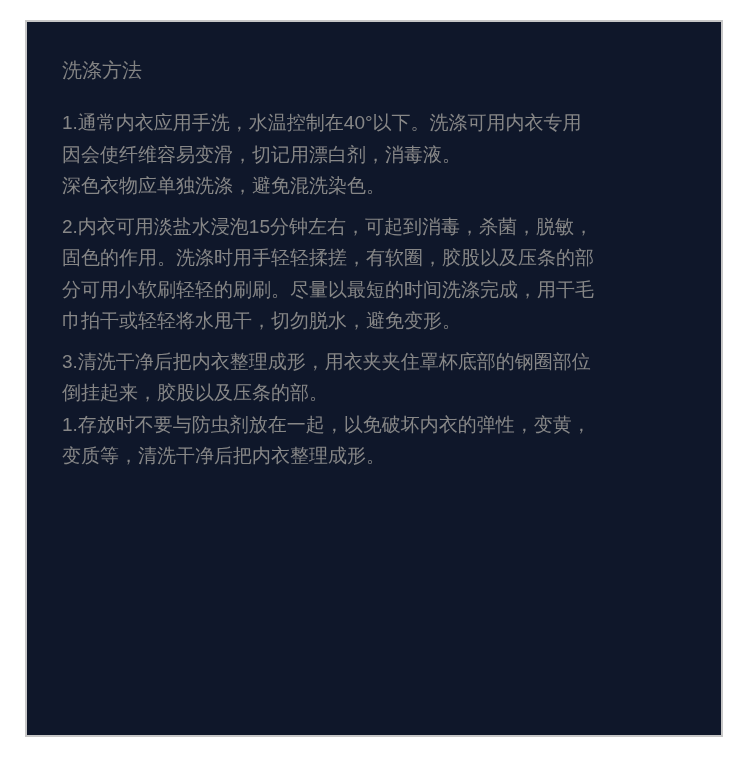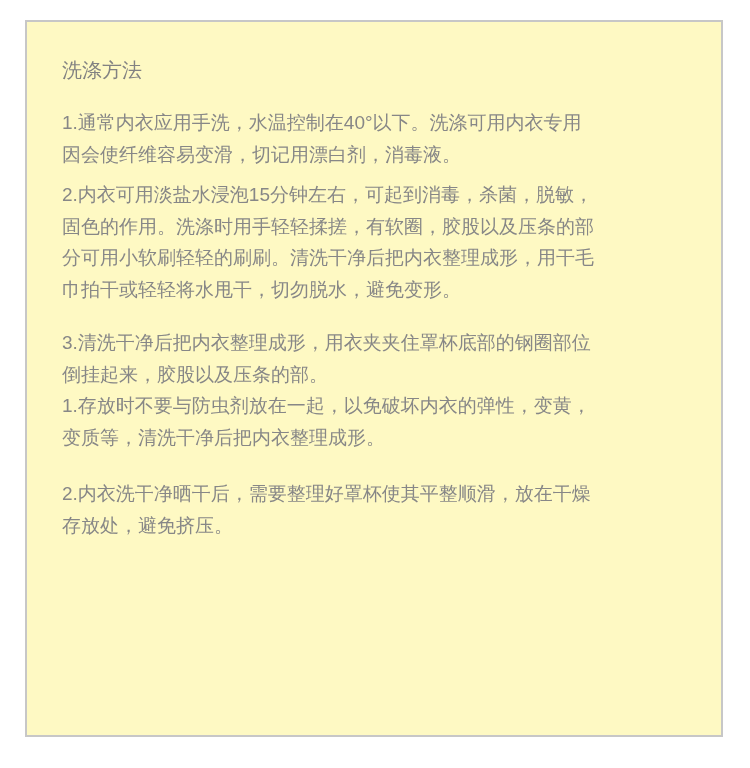--- a/index.html
+++ b/index.html
@@ -11,21 +11,21 @@
     font-family: "Liberation Sans", sans-serif;
     overflow: hidden;
   }
   .frame {
     position: absolute;
     left: 25px;
     top: 20px;
     width: 698px;
     height: 717px;
     border: 2px solid #c7c7c7;
-    background: #fef9c3;
+    background: #0f172a;
     box-sizing: border-box;
   }
   .content {
     padding: 35px 28px 0 35px;
     color: #878787;
   }
   .section-heading {
     font-size: 20px;
     line-height: 26px;
     font-weight: 400;
@@ -42,53 +42,50 @@
   .para {
     font-size: 19px;
     line-height: 31.5px;
     margin: 0;
     color: #878787;
   }
   .line {
     white-space: nowrap;
   }
   .mb9  { margin-bottom: 9px;  }
-  .mb5  { margin-bottom: 22px;  }
+  .mb5  { margin-bottom: 9px;  }
   .mb25 { margin-bottom: 25px; }
 </style>
 </head>
 <body>
 
 <div class="frame">
   <div class="content">
 
     <h2 class="section-heading first">洗涤方法</h2>
 
     <div class="para mb9">
       <div class="line">1.通常内衣应用手洗，水温控制在40°以下。洗涤可用内衣专用</div>
       <div class="line">因会使纤维容易变滑，切记用漂白剂，消毒液。</div>
+      <div class="line">深色衣物应单独洗涤，避免混洗染色。</div>
     </div>
 
     <div class="para mb5">
       <div class="line">2.内衣可用淡盐水浸泡15分钟左右，可起到消毒，杀菌，脱敏，</div>
       <div class="line">固色的作用。洗涤时用手轻轻揉搓，有软圈，胶股以及压条的部</div>
-      <div class="line">分可用小软刷轻轻的刷刷。清洗干净后把内衣整理成形，用干毛</div>
+      <div class="line">分可用小软刷轻轻的刷刷。尽量以最短的时间洗涤完成，用干毛</div>
       <div class="line">巾拍干或轻轻将水甩干，切勿脱水，避免变形。</div>
     </div>
 
     <div class="para">
       <div class="line">3.清洗干净后把内衣整理成形，用衣夹夹住罩杯底部的钢圈部位</div>
       <div class="line">倒挂起来，胶股以及压条的部。</div>
     </div>
 
 
     <div class="para mb25">
       <div class="line">1.存放时不要与防虫剂放在一起，以免破坏内衣的弹性，变黄，</div>
       <div class="line">变质等，清洗干净后把内衣整理成形。</div>
     </div>
 
-    <div class="para">
-      <div class="line">2.内衣洗干净晒干后，需要整理好罩杯使其平整顺滑，放在干燥</div>
-      <div class="line">存放处，避免挤压。</div>
-    </div>
 
   </div>
 </div>
 
 </body></html>

